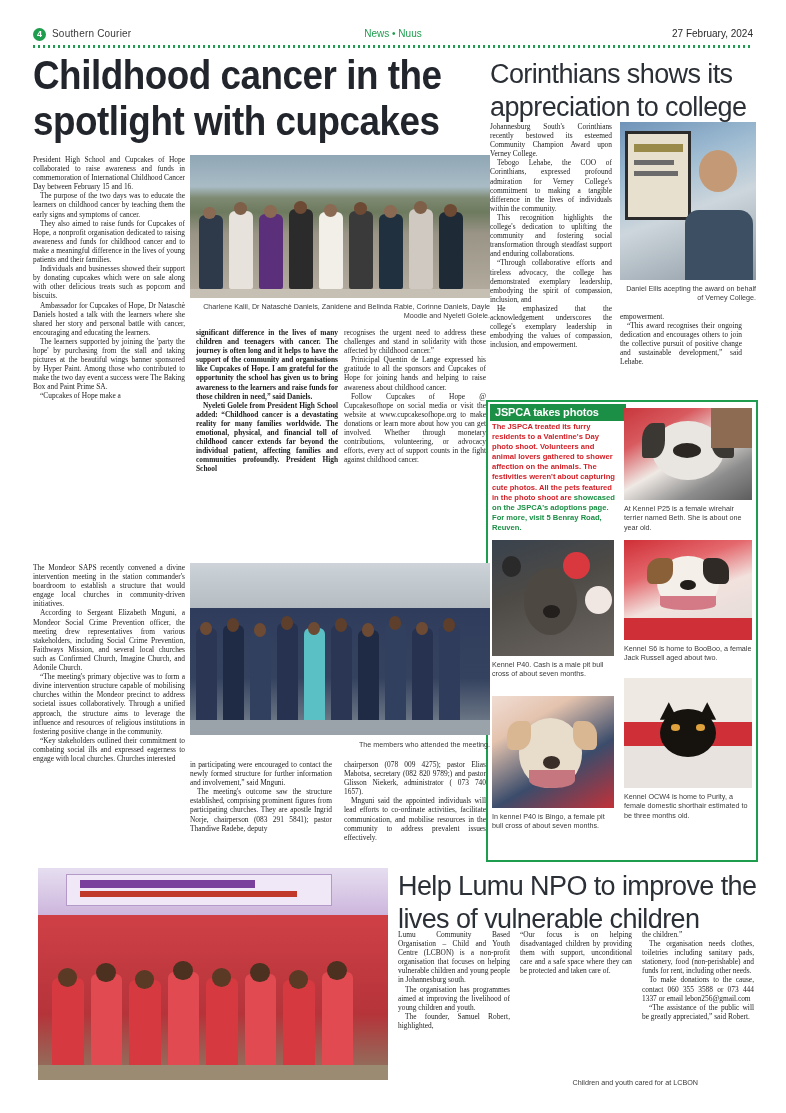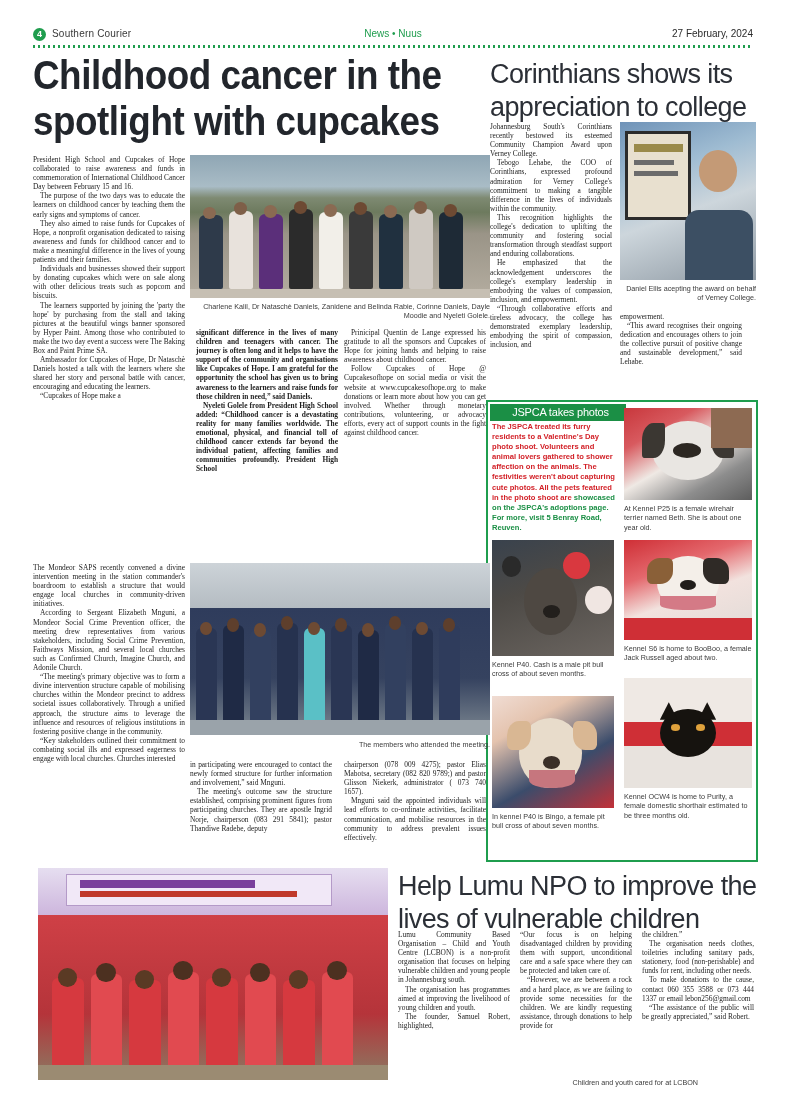--- a/index.html
+++ b/index.html
@@ -86,21 +86,21 @@
   .ph-dog5{background:linear-gradient(150deg,#e8d4cb 0%,#d9a98f 30%,#3c4d6b 60%,#c23138 100%);}
   .ph-cat{background:linear-gradient(160deg,#cf2f36 0%,#e9eef2 35%,#2a2622 55%,#17140f 100%);}
   .ph-police{background:linear-gradient(180deg,#c9cfd4 0%,#aeb7bd 20%,#3e4a6a 42%,#2d3a57 70%,#8e9aa2 100%);}
   .ph-lumu{background:linear-gradient(180deg,#ded3e5 0%,#c9b7d9 16%,#d14a4a 35%,#b8373b 62%,#7b6c58 100%);}
 
   
   .jspca-box{position:absolute;left:486px;top:400px;width:272px;height:462px;border:2px solid #1f9d4e;box-sizing:border-box;background:#fff;}
   .jspca-head{position:absolute;left:2px;top:2px;width:136px;height:17px;background:#1b8f45;}
   .jspca-head span{
     display:block;padding:2px 0 0 5px;color:#fff;
-    font-family:"Liberation Sans",sans-serif;font-weight:normal;font-size:11px;letter-spacing:-.2px;text-align:center;
+    font-family:"Liberation Sans",sans-serif;font-weight:bold;font-size:11px;letter-spacing:-.2px;
   }
   .jspca-intro{
     position:absolute;left:492px;top:422px;width:126px;
     font-family:"Liberation Sans",sans-serif;font-weight:bold;
     font-size:7.6px;line-height:10.1px;color:#d21f26;
   }
   .jspca-intro .green{color:#1b8f45;}
   .jspca-cap{
     position:absolute;font-family:"Liberation Sans",sans-serif;
     font-size:7.2px;line-height:9.4px;color:#3a3a3a;
@@ -119,22 +119,22 @@
   </div>
   <div class="rule-dotted"></div>
 
   <h1 class="hl-slab hl-main">Childhood cancer in the spotlight with cupcakes</h1>
 
   <div class="col" style="left:33px;top:155px;width:152px;">
     <p class="first">President High School and Cupcakes of Hope collaborated to raise awareness and funds in commemoration of International Childhood Cancer Day between February 15 and 16.</p>
     <p>The purpose of the two days was to educate the learners on childhood cancer by teaching them the early signs and symptoms of cancer.</p>
     <p>They also aimed to raise funds for Cupcakes of Hope, a nonprofit organisation dedicated to raising awareness and funds for childhood cancer and to make a meaningful difference in the lives of young patients and their families.</p>
     <p>Individuals and businesses showed their support by donating cupcakes which were on sale along with other delicious treats such as popcorn and biscuits.</p>
+    <p>Ambassador for Cupcakes of Hope, Dr Nataschè Daniels hosted a talk with the learners where she shared her story and personal battle with cancer, encouraging and educating the learners.</p>
     <p>The learners supported by joining the 'party the hope' by purchasing from the stall and taking pictures at the beautiful wings banner sponsored by Hyper Paint. Among those who contributed to make the two day event a success were The Baking Box and Paint Prime SA.</p>
-    <p>Ambassador for Cupcakes of Hope, Dr Nataschè Daniels hosted a talk with the learners where she shared her story and personal battle with cancer, encouraging and educating the learners.</p>
     <p>“Cupcakes of Hope make a</p>
   </div>
 
   <div class="photo ph-group" style="left:190px;top:155px;width:300px;height:143px;">
     <div class="fig" style="left:3%;width:8%;height:52%;background:#2e3a4a;"></div>
     <div class="head" style="left:4.3%;bottom:55%;width:4.5%;height:9%;background:#8a6a52;"></div>
     <div class="fig" style="left:13%;width:8%;height:55%;background:#e8e2dc;"></div>
     <div class="head" style="left:14.5%;bottom:58%;width:4.5%;height:9%;background:#7e5f48;"></div>
     <div class="fig" style="left:23%;width:8%;height:53%;background:#5b2f7a;"></div>
     <div class="head" style="left:24.5%;bottom:56%;width:4.5%;height:9%;background:#8a6a52;"></div>
@@ -153,32 +153,33 @@
     <div style="position:absolute;left:0;bottom:0;width:100%;height:6%;background:#c6bfb3;"></div>
   </div>
   <div class="cap" style="left:190px;top:302px;width:300px;">Charlene Kalil, Dr Nataschè Daniels, Zanidene and Belinda Rabie, Corinne Daniels, Dayle Moodie and Nyeleti Golele.</div>
 
   <div class="col" style="left:196px;top:328px;width:142px;font-weight:bold;">
     <p class="first">significant difference in the lives of many children and teenagers with cancer. The journey is often long and it helps to have the support of the community and organisations like Cupcakes of Hope. I am grateful for the opportunity the school has given us to bring awareness to the learners and raise funds for those children in need,” said Daniels.</p>
     <p>Nyeleti Golele from President High School added: “Childhood cancer is a devastating reality for many families worldwide. The emotional, physical, and financial toll of childhood cancer extends far beyond the individual patient, affecting families and communities profoundly. President High School</p>
   </div>
 
   <div class="col" style="left:344px;top:328px;width:142px;">
+    <p class="first">recognises the urgent need to address these challenges and stand in solidarity with those affected by childhood cancer.”</p>
     <p>Prinicipal Quentin de Lange expressed his gratitude to all the sponsors and Cupcakes of Hope for joining hands and helping to raise awareness about childhood cancer.</p>
     <p>Follow Cupcakes of Hope @ Cupcakesofhope on social media or visit the website at www.cupcakesofhope.org to make donations or learn more about how you can get involved. Whether through monetary contributions, volunteering, or advocacy efforts, every act of support counts in the fight against childhood cancer.</p>
   </div>
 
   <h1 class="hl-light hl-corinth">Corinthians shows its appreciation to college</h1>
 
   <div class="col" style="left:490px;top:122px;width:122px;">
     <p class="first">Johannesburg South's Corinthians recently bestowed its esteemed Community Champion Award upon Verney College.</p>
     <p>Tebogo Lehabe, the COO of Corinthians, expressed profound admiration for Verney College's commitment to making a tangible difference in the lives of individuals within the community.</p>
     <p>This recognition highlights the college's dedication to uplifting the community and fostering social transformation through steadfast support and enduring collaborations.</p>
+    <p>“Through collaborative efforts and tireless advocacy, the college has demonstrated exemplary leadership, embodying the spirit of compassion, inclusion, and</p>
     <p>He emphasized that the acknowledgement underscores the college's exemplary leadership in embodying the values of compassion, inclusion, and empowerment.</p>
-    <p>“Through collaborative efforts and tireless advocacy, the college has demonstrated exemplary leadership, embodying the spirit of compassion, inclusion, and</p>
   </div>
 
   <div class="photo ph-award" style="left:620px;top:122px;width:136px;height:158px;">
     <div style="position:absolute;left:4%;top:6%;width:48%;height:56%;background:#e8e0cf;border:3px solid #2b2b2b;box-sizing:border-box;"></div>
     <div style="position:absolute;left:10%;top:14%;width:36%;height:5%;background:#9a8a4a;"></div>
     <div style="position:absolute;left:10%;top:24%;width:30%;height:3%;background:#6b6b6b;"></div>
     <div style="position:absolute;left:10%;top:31%;width:33%;height:3%;background:#6b6b6b;"></div>
     <div class="head" style="left:58%;top:18%;width:28%;height:26%;background:#c49a76;"></div>
     <div style="position:absolute;left:48%;bottom:0;width:50%;height:44%;background:#3c4f63;border-radius:14px 14px 0 0;"></div>
   </div>
@@ -322,21 +323,20 @@
 
   <h1 class="hl-light hl-lumu">Help  Lumu NPO to improve the lives of vulnerable children</h1>
 
   <div class="col" style="left:398px;top:930px;width:112px;">
     <p class="first">Lumu Community Based Organisation – Child and Youth Centre (LCBON) is a non-profit organisation that focuses on helping vulnerable children and young people in Johannesburg south.</p>
     <p>The organisation has programmes aimed at improving the livelihood of young children and youth.</p>
     <p>The founder, Samuel Robert, highlighted,</p>
   </div>
   <div class="col" style="left:520px;top:930px;width:112px;">
     <p class="first">“Our focus is on helping disadvantaged children by providing them with support, unconditional care and a safe space where they can be protected and taken care of.</p>
-    <p>“However, we are between a rock and a hard place, as we are failing to provide some necessities for the children. We are kindly requesting assistance, through donations to help provide for</p>
   </div>
   <div class="col" style="left:642px;top:930px;width:112px;">
     <p class="first">the children.”</p>
     <p>The organisation needs clothes, toiletries including sanitary pads, stationery, food (non-perishable) and funds for rent, including other needs.</p>
     <p>To make donations to the cause, contact 060 355 3588 or 073 444 1337 or email lebon256@gmail.com</p>
     <p>“The assistance of the public will be greatly appreciated,” said Robert.</p>
   </div>
 
   <div class="cap" style="left:398px;top:1078px;width:300px;">Children and youth cared for at LCBON</div>
 

